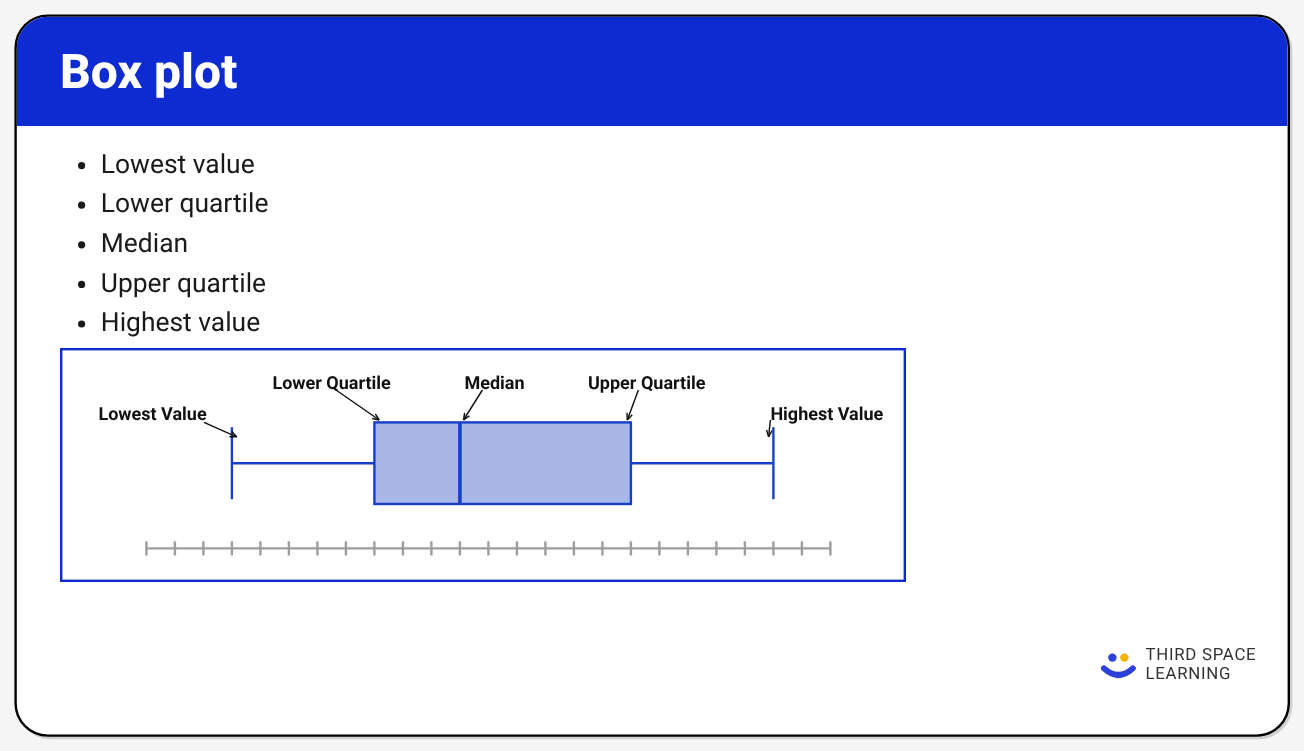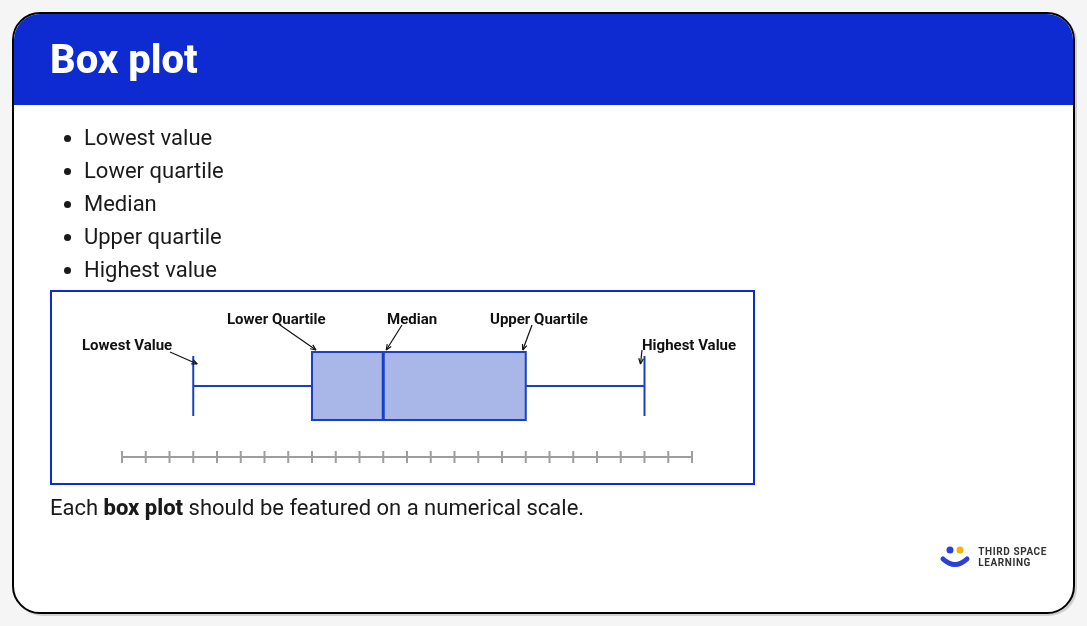--- a/index.html
+++ b/index.html
@@ -62,25 +62,25 @@
   }
   .brand {
     position: absolute;
     right: 26px;
     bottom: 42px;
     display: flex;
     align-items: center;
     gap: 8px;
   }
   .brand-text {
-    font-size: 10px;
+    font-size: 14px;
     line-height: 1.1;
     letter-spacing: 0.6px;
     color: #333;
-    font-weight: 700;
+    font-weight: 400;
   }
   svg { overflow: visible; }
 </style>
 </head>
 <body>
 
 <div class="card">
   <div class="header">
     <h1>Box plot</h1>
   </div>
@@ -142,23 +142,20 @@
           <path d="M 264 58 L 258.1280734342762 56.76692319511447 M 264 58 L 260.7935445213979 52.92864482965918" stroke="#111" stroke-width="1.2" fill="none"></path>
           <line x1="350" y1="33" x2="334.25" y2="58" stroke="#111" stroke-width="1.2"></line>
           <path d="M 334.25 58 L 335.2188598232957 52.07874078908857 M 334.25 58 L 339.1726625000492 54.5696364754433" stroke="#111" stroke-width="1.2" fill="none"></path>
           <line x1="480" y1="33" x2="470.75" y2="58" stroke="#111" stroke-width="1.2"></line>
           <path d="M 470.75 58 L 470.47637444899857 52.006242492572866 M 470.75 58 L 474.85902169809606 53.62782197473895" stroke="#111" stroke-width="1.2" fill="none"></path>
           <line x1="590" y1="58" x2="588.5" y2="72" stroke="#111" stroke-width="1.2"></line>
           <path d="M 588.5 72 L 586.7655276937222 66.25616801962701 M 588.5 72 L 591.4119543632635 66.75399944850642" stroke="#111" stroke-width="1.2" fill="none"></path>
         </svg>
     </div>
 
-    <p class="outro">
-      <span>Each </span><b>box plot</b><span> should be featured on a numerical scale.</span>
-    </p>
   </div>
 
   <div class="brand">
     <svg width="30" height="26" viewBox="0 0 30 26">
       <circle cx="10" cy="6" r="3.5" fill="#2c3fd6"></circle>
       <circle cx="20" cy="6" r="3.5" fill="#f4b400"></circle>
       <path d="M3 15 Q15 26 27 15" stroke="#2c3fd6" stroke-width="5" fill="none" stroke-linecap="round"></path>
     </svg>
     <div class="brand-text">
       <div>THIRD SPACE</div>

